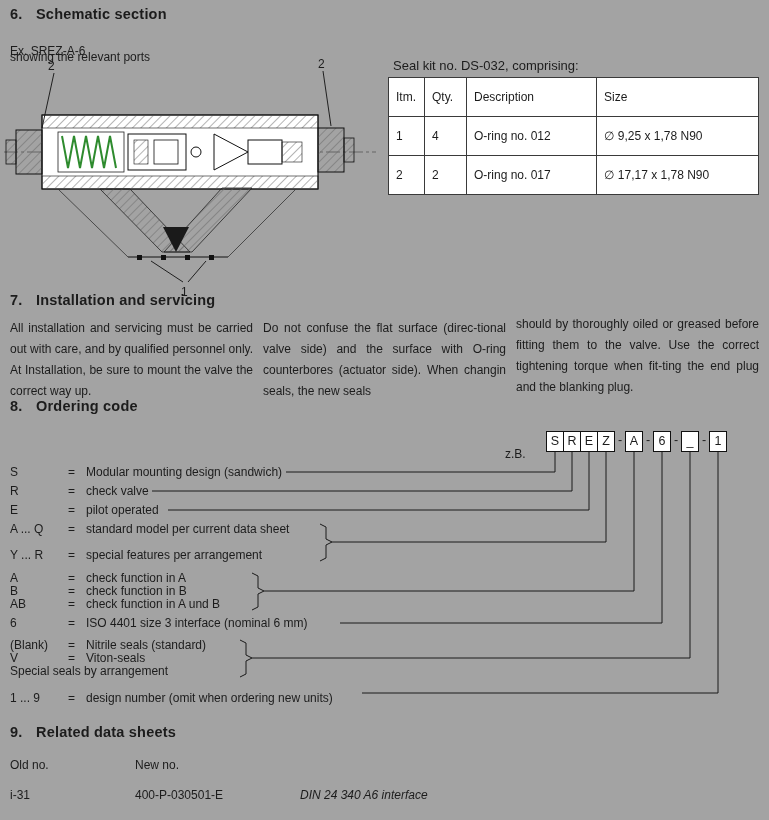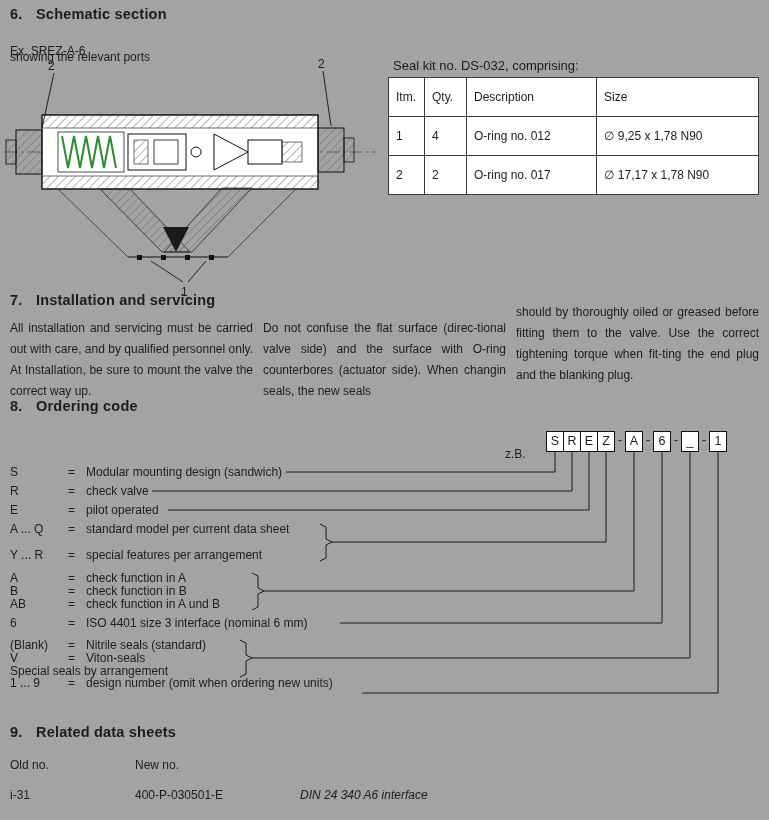--- a/index.html
+++ b/index.html
@@ -118,21 +118,21 @@
       </tr>
     </tbody>
       </table>
   </div>
 
   <div class="abs h" style="left:10px; top:292px;">
     <span class="num">7.</span><span>Installation and servicing</span>
   </div>
   <div class="abs para" style="left:10px;  top:318px; width:243px;">All installation and servicing  must be carried out with care, and by qualified personnel only. At Installation, be sure to mount the valve the correct way up.</div>
   <div class="abs para" style="left:263px; top:318px; width:243px;">Do not confuse the flat surface (direc-tional valve side) and the surface with O-ring counterbores (actuator side). When changin seals, the new seals</div>
-  <div class="abs para" style="left:516px; top:302px; width:243px;">should by thoroughly oiled or greased before fitting them to the valve. Use the correct tightening torque when fit-ting the end plug and the blanking plug.</div>
+  <div class="abs para" style="left:516px; top:314px; width:243px;">should by thoroughly oiled or greased before fitting them to the valve. Use the correct tightening torque when fit-ting the end plug and the blanking plug.</div>
 
   <div class="abs h" style="left:10px; top:398px;">
     <span class="num">8.</span><span>Ordering code</span>
   </div>
 
   <div class="abs" style="left:0; top:425px; width:769px; height:295px;">
 
     <svg class="overlay" width="769" height="295" viewBox="0 0 769 295">
       <g stroke="#1a1a1a" stroke-width="1" fill="none">
         <path d="M286,47 H555 V27"></path>
@@ -192,21 +192,21 @@
     </div>
     <div class="lrow" style="top:214px;">
       <span class="code">(Blank)</span><span class="eq">=</span><span>Nitrile seals (standard)</span>
     </div>
     <div class="lrow" style="top:227px;">
       <span class="code">V</span><span class="eq">=</span><span>Viton-seals</span>
     </div>
     <div class="lrow" style="top:240px;">
       <span>Special seals by arrangement</span>
     </div>
-    <div class="lrow" style="top:252px;">
+    <div class="lrow" style="top:267px;">
       <span class="code">1 ... 9</span><span class="eq">=</span><span>design number (omit when ordering new units)</span>
     </div>
   </div>
 
   <div class="abs h" style="left:10px; top:724px;">
     <span class="num">9.</span><span>Related data sheets</span>
   </div>
   <div class="abs small" style="left:10px;  top:758px;">Old no.</div>
   <div class="abs small" style="left:135px; top:758px;">New no.</div>
   <div class="abs small" style="left:10px;  top:788px;">i-31</div>

